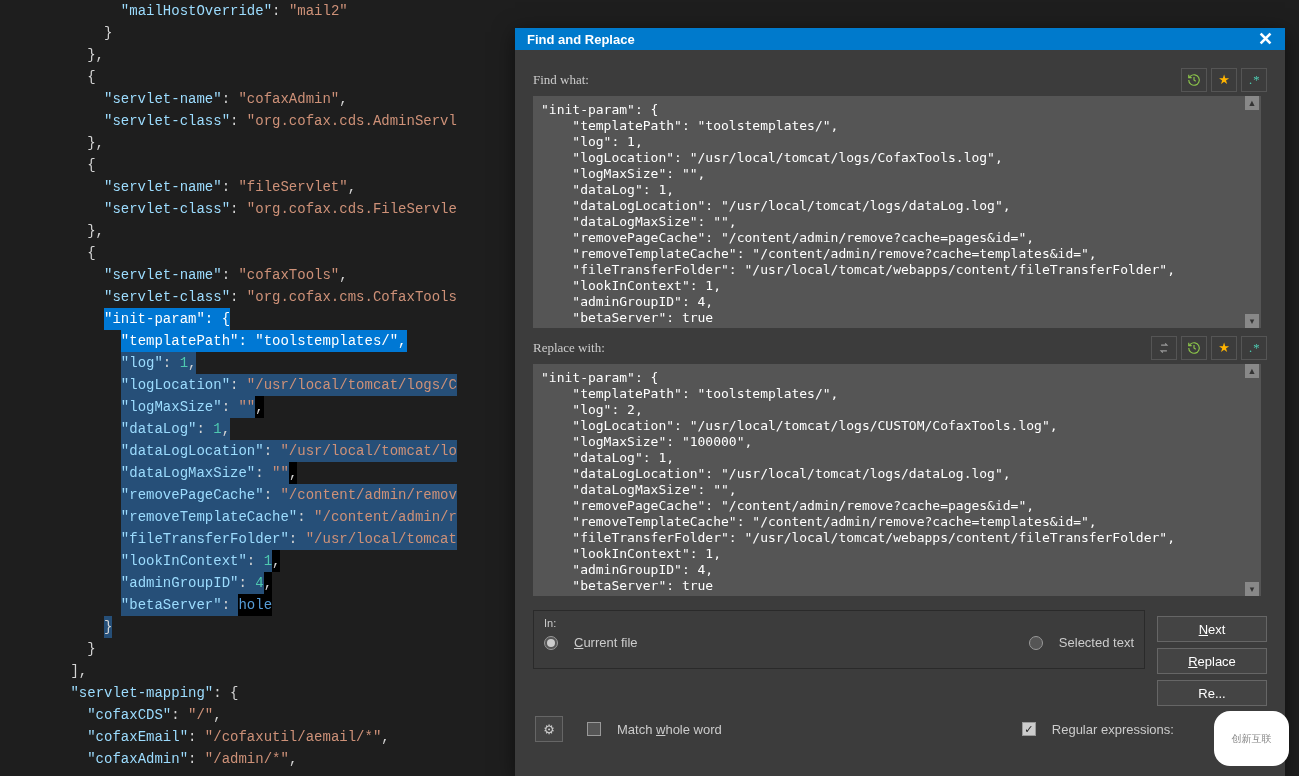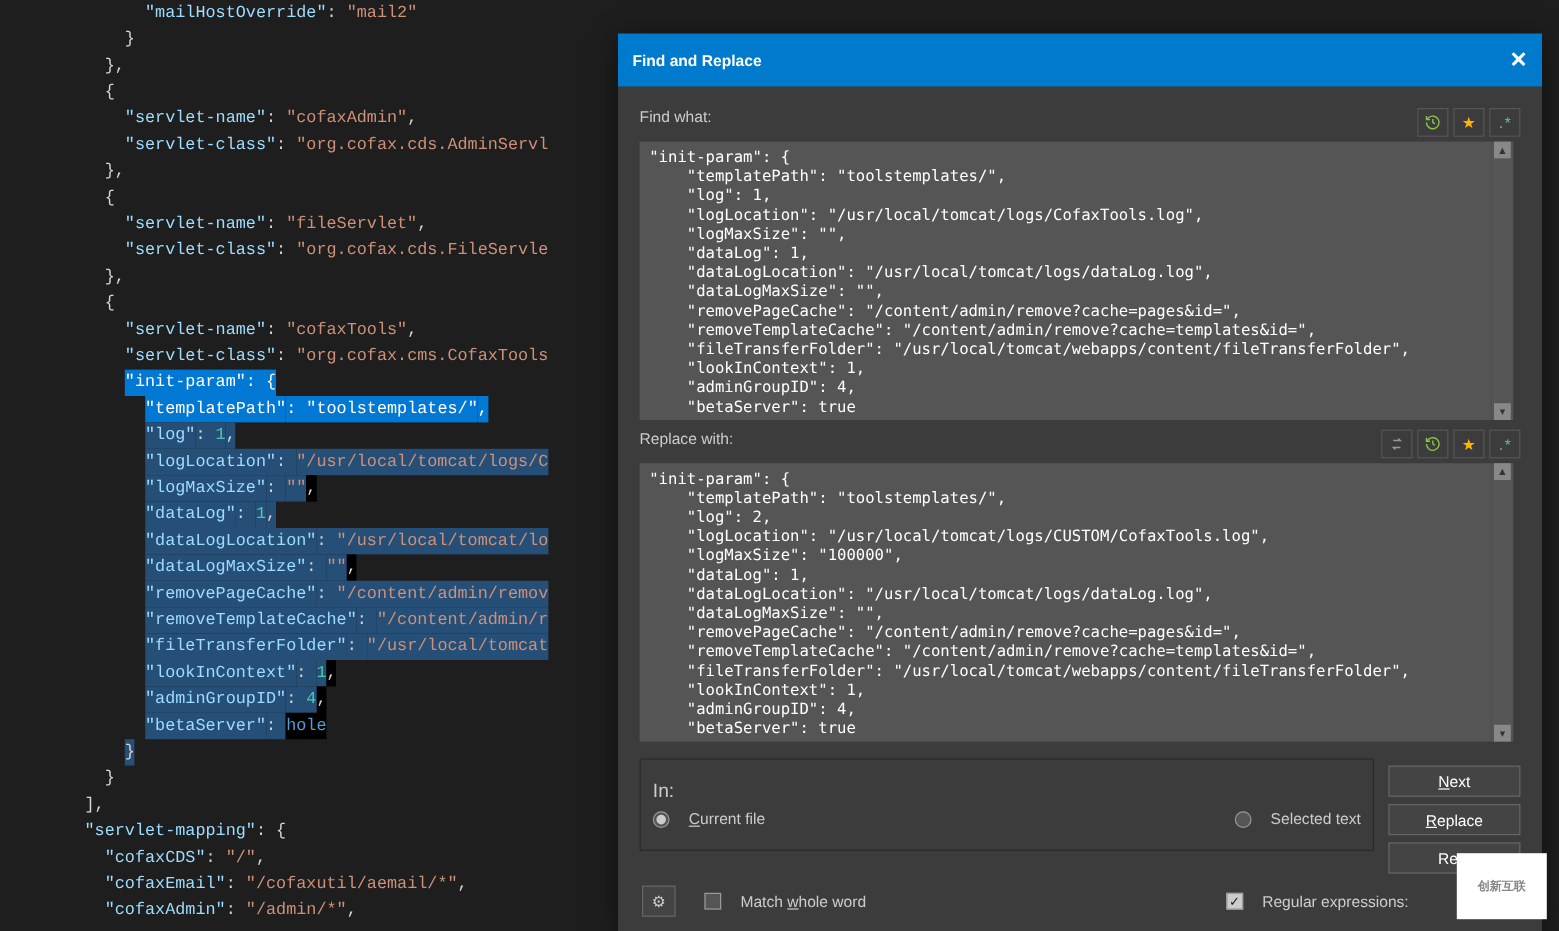--- a/index.html
+++ b/index.html
@@ -10,58 +10,58 @@
 .k { color:#9cdcfe; }
 .s { color:#ce9178; }
 .n { color:#4ec9b0; }
 .p { color:#d4d4d4; }
 .bool { color:#569cd6; }
 .highlight { background:#264f78; display:inline-block; }
 .hl-blue { background:#0078d4; color:#fff; display:inline-block; }
 .hl-dark { background:#000; display:inline-block; }
 
 .dialog { position:absolute; top:28px; left:515px; width:770px; height:748px; background:#3c3c3c; box-shadow:0 4px 20px rgba(0,0,0,.5); font-family:'Segoe UI',Tahoma,sans-serif; font-size:13px; color:#ccc; z-index:10; }
-.dlg-title { height:44px; background:#007acc; color:#fff; display:flex; align-items:center; padding:0 12px; font-weight:600; }
+.dlg-title { height:22px; background:#007acc; color:#fff; display:flex; align-items:center; padding:0 12px; font-weight:600; }
 .dlg-title .close { margin-left:auto; font-size:18px; cursor:pointer; }
 .dlg-tabs { height:28px; background:#3c3c3c; display:flex; gap:0; padding:0; border-bottom:none; }
 .dlg-tab { padding:5px 12px; color:#ccc; cursor:pointer; }
 .dlg-tab.active { background:#007acc; color:#fff; }
 
 .dlg-body { padding:10px 18px; }
-.row-label { display:flex; align-items:flex-start; justify-content:space-between; margin:8px 0 4px; }
+.row-label { display:flex; align-items:center; justify-content:space-between; margin:8px 0 4px;font-family:Liberation Serif, serif; }
 .row-label span { color:#ccc; }
 .row-label .tools { display:flex; gap:4px; }
 .tool-btn { width:26px; height:24px; background:#3c3c3c; border:1px solid #555; display:flex; align-items:center; justify-content:center; cursor:pointer; color:#ccc; font-size:13px; }
 .tool-btn.star { color:#ffb400; }
 .tool-btn.regex { font-style:italic; color:#4ec9b0; }
 .tool-btn svg { width:14px; height:14px; }
 
 .ta-wrap { position:relative; display:flex; }
 .ta { width:710px; height:232px; background:#555; border:none; color:#fff; font-family:Consolas,monospace; font-size:13px; padding:6px 8px; resize:none; line-height:16px; white-space:pre; overflow:hidden; }
 .ta-scroll { width:18px; background:#555; position:relative; display:flex; flex-direction:column; align-items:center; justify-content:space-between; }
 .ta-scroll .btn { width:14px; height:14px; background:#888; font-size:9px; display:flex; align-items:center; justify-content:center; color:#333; }
 
 .in-row { display:flex; gap:12px; margin-top:14px; align-items:flex-start; }
 .in-box { flex:1; background:#3c3c3c; border:1px solid #2a2a2a; padding:6px 10px 10px; }
-.in-title { font-size:16px; margin-bottom:6px;margin-top:12px; }
+.in-title { font-size:11px; margin-bottom:6px; }
 .in-opt { display:flex; align-items:center; gap:16px; }
 .in-box .opts { display:flex; justify-content:space-between; }
 .radio { width:14px; height:14px; border-radius:50%; border:1px solid #999; background:#555; display:inline-flex; align-items:center; justify-content:center; }
 .radio.checked::after { content:''; width:8px; height:8px; border-radius:50%; background:#ccc; }
 .u { text-decoration:underline; }
 
 .btns-col { display:flex; flex-direction:column; gap:6px; margin-top:6px; }
 .act-btn { width:110px; height:26px; background:#444; border:1px solid #666; color:#fff; display:flex; align-items:center; justify-content:center; cursor:pointer; }
 
 .opt-row { display:flex; gap:20px; margin-top:10px; align-items:center; padding:0 2px; }
 .gear { width:28px; height:26px; background:#444; border:1px solid #666; display:flex; align-items:center; justify-content:center; cursor:pointer; }
 .cb { width:14px; height:14px; border:1px solid #999; background:#555; display:inline-flex; align-items:center; justify-content:center; font-size:11px; }
 .cb.checked { background:#ccc; color:#222; }
 
-.watermark { position:absolute; bottom:10px; right:10px; width:75px; height:55px; background:#fff; border-radius:0; display:flex; align-items:center; justify-content:center; font-size:10px; color:#888; z-index:50;font-weight:bold; }
+.watermark { position:absolute; bottom:10px; right:10px; width:75px; height:55px; background:#fff; border-radius:16px; display:flex; align-items:center; justify-content:center; font-size:10px; color:#888; z-index:50; }
 </style>
 </head>
 <body>
 
 <div class="editor" id="editor">
     <div class="code-line">            <span class="k">"mailHostOverride"</span><span class="p">: </span><span class="s">"mail2"</span></div>
     <div class="code-line">          <span class="p">}</span></div>
     <div class="code-line">        <span class="p">},</span></div>
     <div class="code-line">        <span class="p">{</span></div>
     <div class="code-line">          <span class="k">"servlet-name"</span><span class="p">: </span><span class="s">"cofaxAdmin"</span><span class="p">,</span></div>

